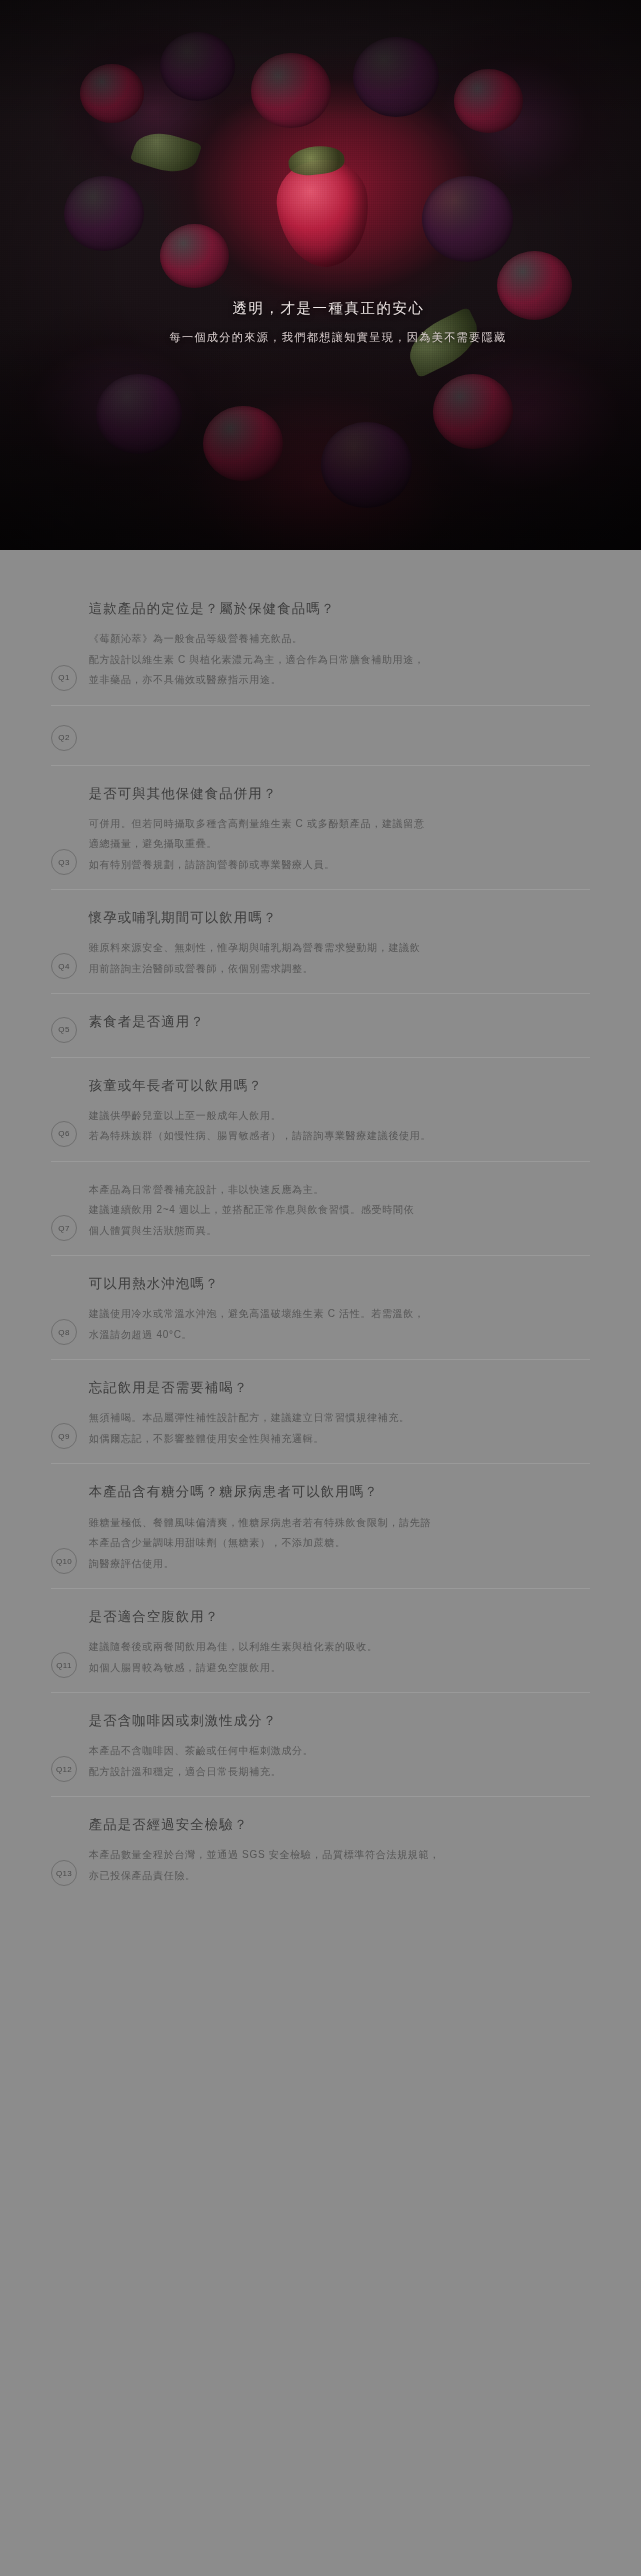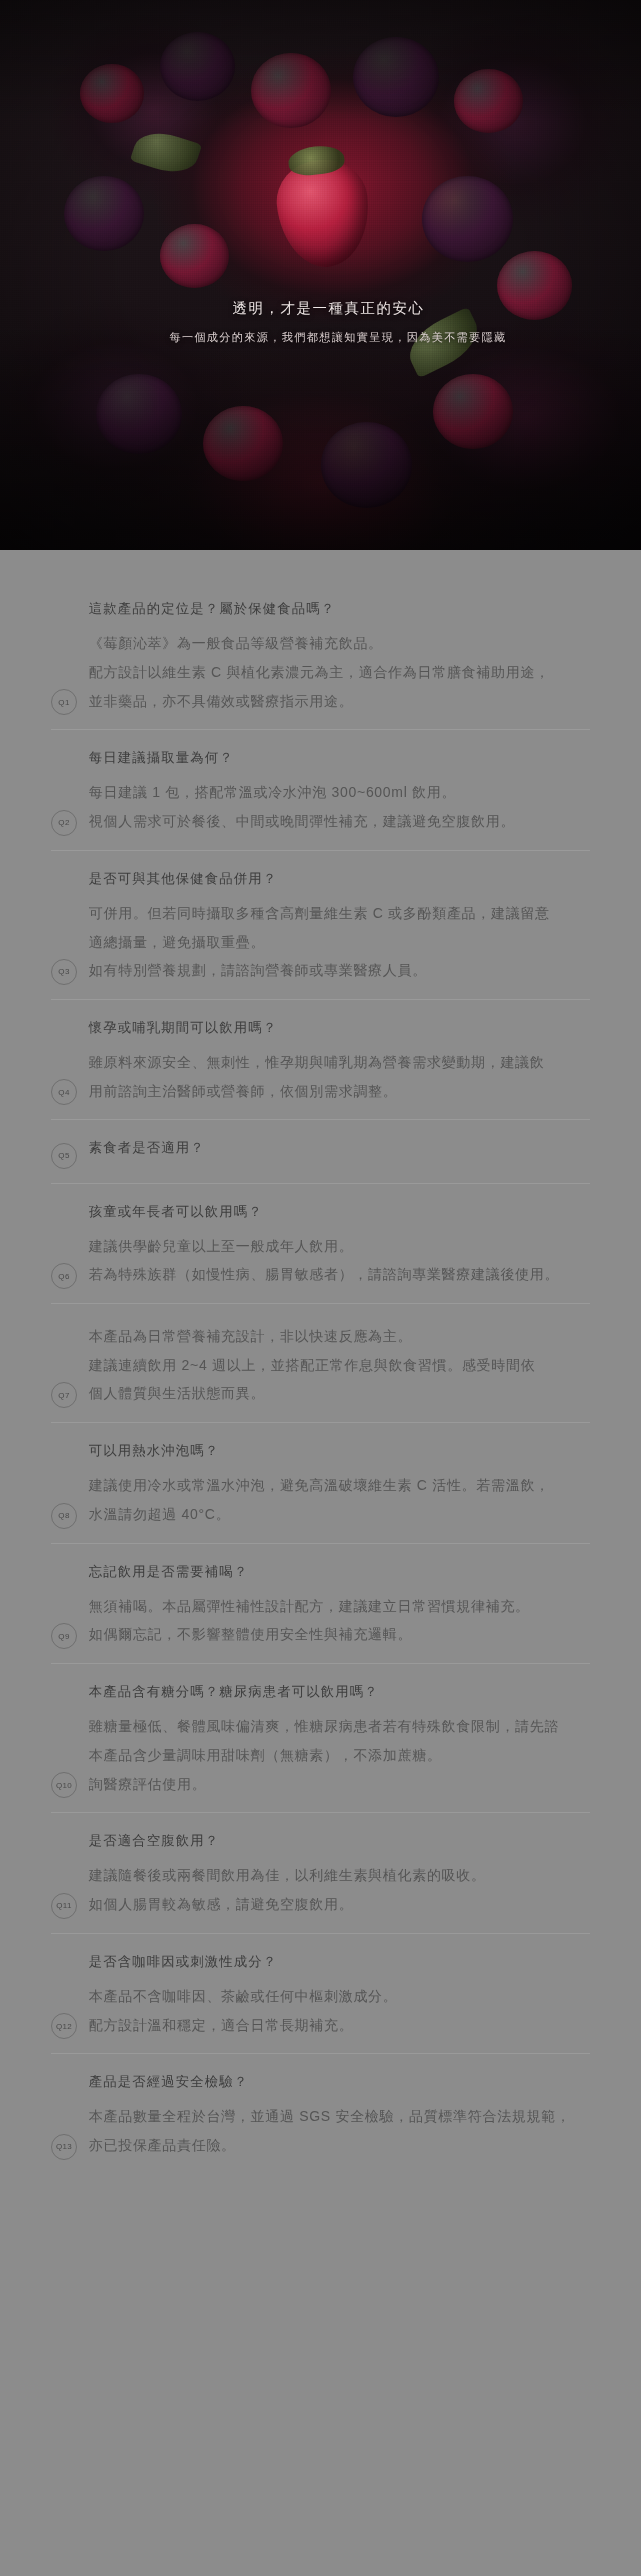--- a/index.html
+++ b/index.html
@@ -149,21 +149,21 @@
     line-height: 1.45;
     margin: 0 0 10.7px 0;
     font-weight: 400;
   }
   .q-lines {
     margin: 0;
     padding: 0;
     list-style: none;
   }
   .q-lines li {
-    font-size: 14px;
+    font-size: 10px;
     color: #555555;
     letter-spacing: 0.7px;
     line-height: 2.05;
   }
 </style>
 </head>
 <body>
 
 <div class="page">
 
@@ -204,27 +204,20 @@
         <ul class="q-lines">
           <li>《莓顏沁萃》為一般食品等級營養補充飲品。</li>
           <li>配方設計以維生素 C 與植化素濃元為主，適合作為日常膳食補助用途，</li>
           <li>並非藥品，亦不具備效或醫療指示用途。</li>
         </ul>
       </div>
     </div>
 
     <div class="faq-item">
       <div class="q-badge">Q2</div>
-      <div class="q-body">
-        <h3 class="q-title">每日建議攝取量為何？</h3>
-        <ul class="q-lines">
-          <li>每日建議 1 包，搭配常溫或冷水沖泡 300~600ml 飲用。</li>
-          <li>視個人需求可於餐後、中間或晚間彈性補充，建議避免空腹飲用。</li>
-        </ul>
-      </div>
     </div>
 
     <div class="faq-item">
       <div class="q-badge">Q3</div>
       <div class="q-body">
         <h3 class="q-title">是否可與其他保健食品併用？</h3>
         <ul class="q-lines">
           <li>可併用。但若同時攝取多種含高劑量維生素 C 或多酚類產品，建議留意</li>
           <li>適總攝量，避免攝取重疊。</li>
           <li>如有特別營養規劃，請諮詢營養師或專業醫療人員。</li>

